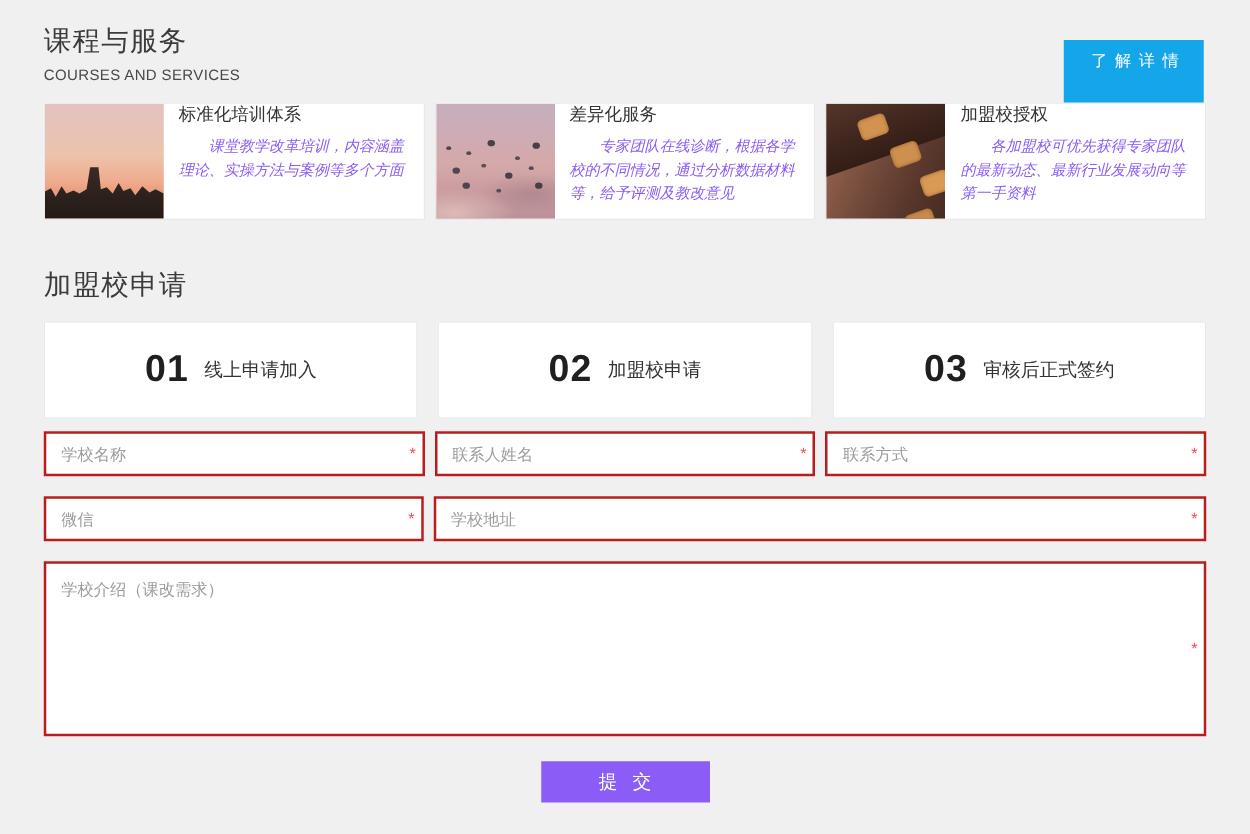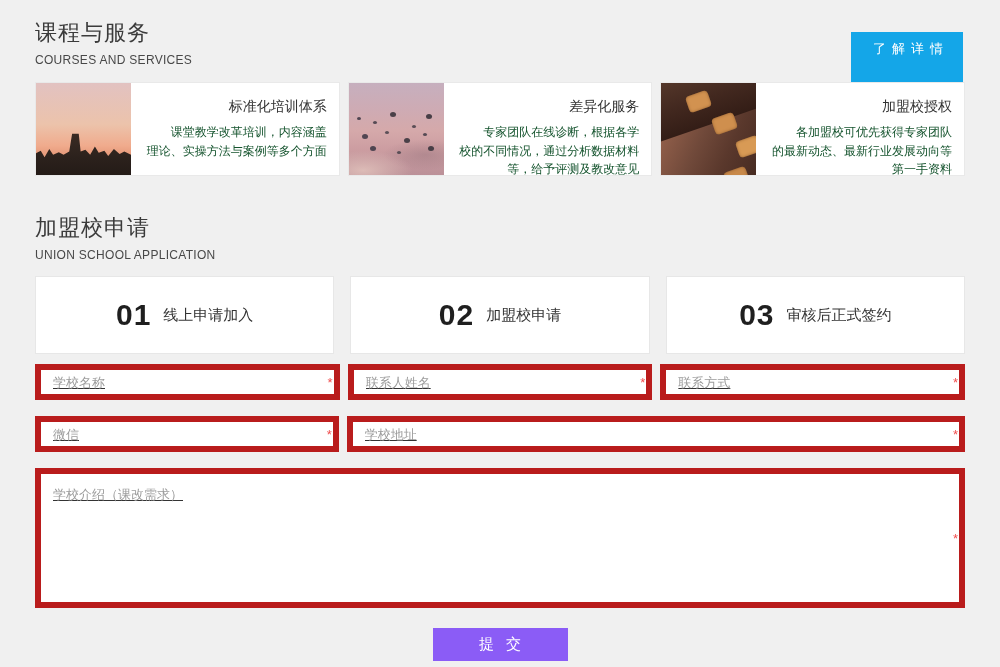--- a/index.html
+++ b/index.html
@@ -26,23 +26,23 @@
     font-family: inherit;
   }
 
   
   .cards-row { display: flex; gap: 8px; margin-top: 15px; }
   .card {
     flex: 1; height: 94px; background: #fff;
     border: 1px solid #e9e9e9; display: flex; overflow: hidden;
   }
   .thumb { width: 95px; height: 100%; flex-shrink: 0; position: relative; overflow: hidden; }
-  .card-body { flex: 1; padding: 15px 12px 8px 12px; text-align: right; }
+  .card-body { flex: 1; padding: 0 12px 8px 12px; }
   .card-title { font-size: 14px; color: #333; margin-bottom: 7px; }
-  .card-desc { font-size: 12px; color: #14532d; line-height: 1.55; text-indent: 2em; }
+  .card-desc { font-size: 12px; color: #8b5cf6; line-height: 1.55; text-indent: 2em; font-style: italic; }
 
   
   .thumb-city { background: linear-gradient(180deg, #e2c2c1 0%, #ecc3ab 45%, #f0ab8d 68%, #e89d7e 76%, #d99071 100%); }
   .skyline {
     position: absolute; bottom: 0; left: 0; width: 100%; height: 42px;
     background: linear-gradient(180deg, #3a2b24 0%, #2b211c 60%, #241b17 100%);
     clip-path: polygon(0% 48%, 5% 42%, 9% 58%, 14% 38%, 18% 52%, 24% 46%, 29% 52%, 35% 44%, 38% 2%, 45% 2%, 47% 44%, 52% 40%, 57% 52%, 62% 32%, 66% 47%, 72% 42%, 76% 55%, 82% 38%, 88% 50%, 93% 44%, 100% 52%, 100% 100%, 0% 100%);
   }
 
   
@@ -82,23 +82,23 @@
   .step-number { font-size: 30px; font-weight: 800; color: #1f1f1f; letter-spacing: 1px; font-family: "Liberation Sans", "DejaVu Sans", sans-serif; }
   .step-label { font-size: 15px; color: #333; font-family: Liberation Mono, monospace; }
 
   
   .form-row { display: flex; gap: 8px; margin-top: 10px; }
   .form-row + .form-row { margin-top: 16px; }
   .field { position: relative; flex: 1; }
   .field.span-2 { flex: 2.036; }
   .field input, .field textarea {
     width: 100%; height: 36px; background: #fff;
-    border: 6px solid #b91c1c; outline: none;
+    border: 2px solid #b91c1c; outline: none;
     padding: 0 22px 0 12px; font-size: 13px; color: #333;
-    font-family: inherit; display: block; text-decoration: underline;
+    font-family: inherit; display: block;
   }
   .field textarea { height: 140px; padding: 11px 22px 11px 12px; resize: none; line-height: 1.5; }
   .field input::placeholder, .field textarea::placeholder { color: #9c9c9c; opacity: 1; }
   .required-star {
     position: absolute; right: 7px; top: 50%; transform: translateY(-50%);
     color: #f04f4f; font-size: 13px; line-height: 1;
   }
 
   .submit-row { display: flex; justify-content: center; margin-top: 20px; }
   .submit-btn {
@@ -152,21 +152,20 @@
       <div class="card-body">
         <div class="card-title">加盟校授权</div>
         <div class="card-desc">各加盟校可优先获得专家团队的最新动态、最新行业发展动向等第一手资料</div>
       </div>
     </div>
 
   </div>
 
   <div class="section-header application-header">
     <div class="section-title">加盟校申请</div>
-    <div class="section-subtitle">UNION SCHOOL APPLICATION</div>
   </div>
 
   <div class="steps-row">
     <div class="step-box">
       <span class="step-number">01</span>
       <span class="step-label">线上申请加入</span>
     </div>
     <div class="step-box">
       <span class="step-number">02</span>
       <span class="step-label">加盟校申请</span>

